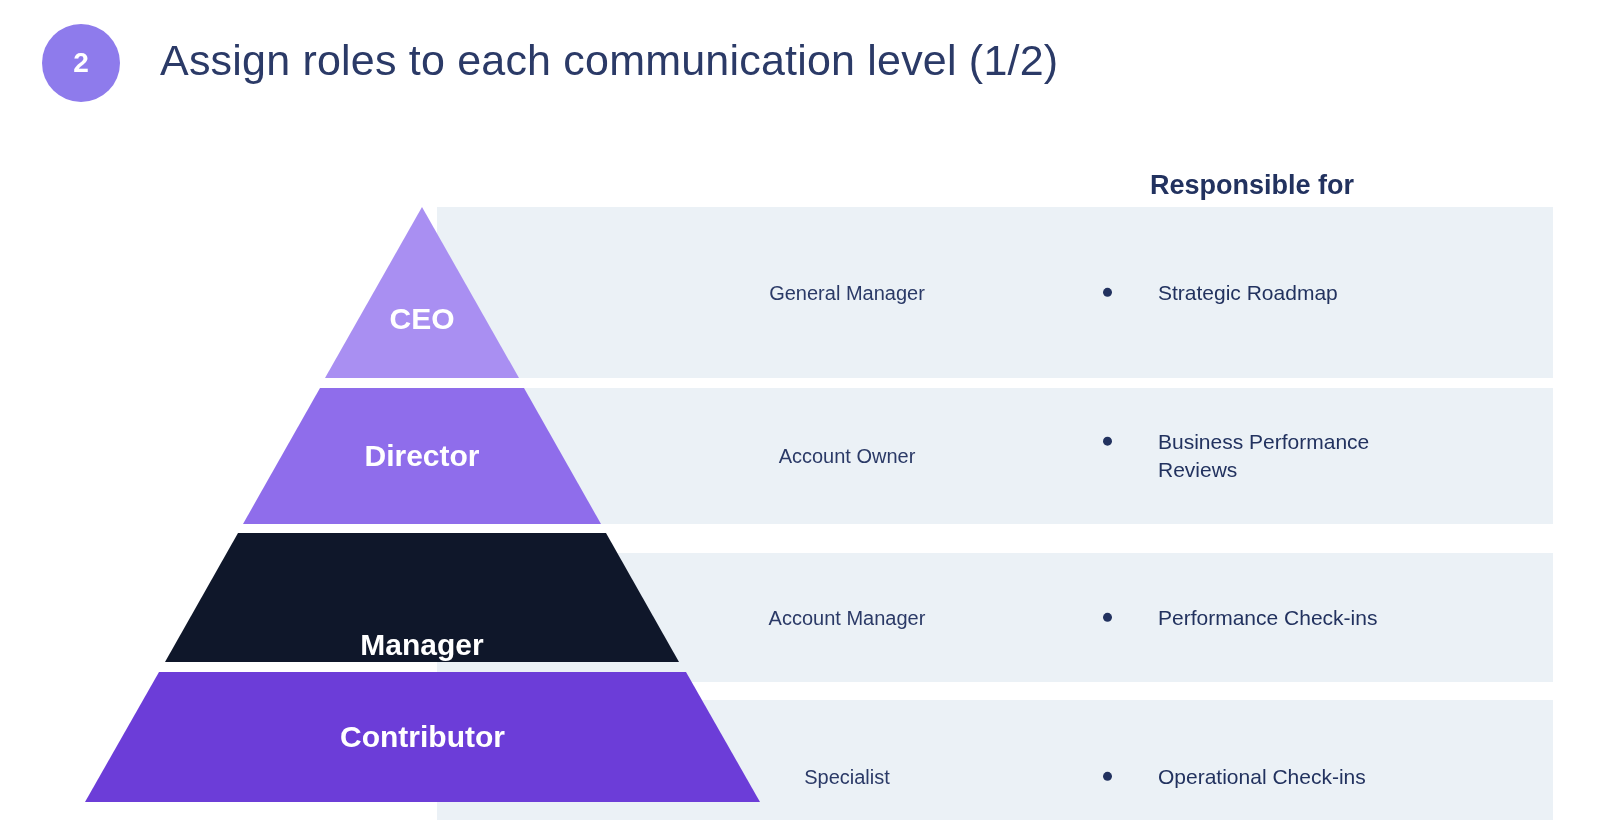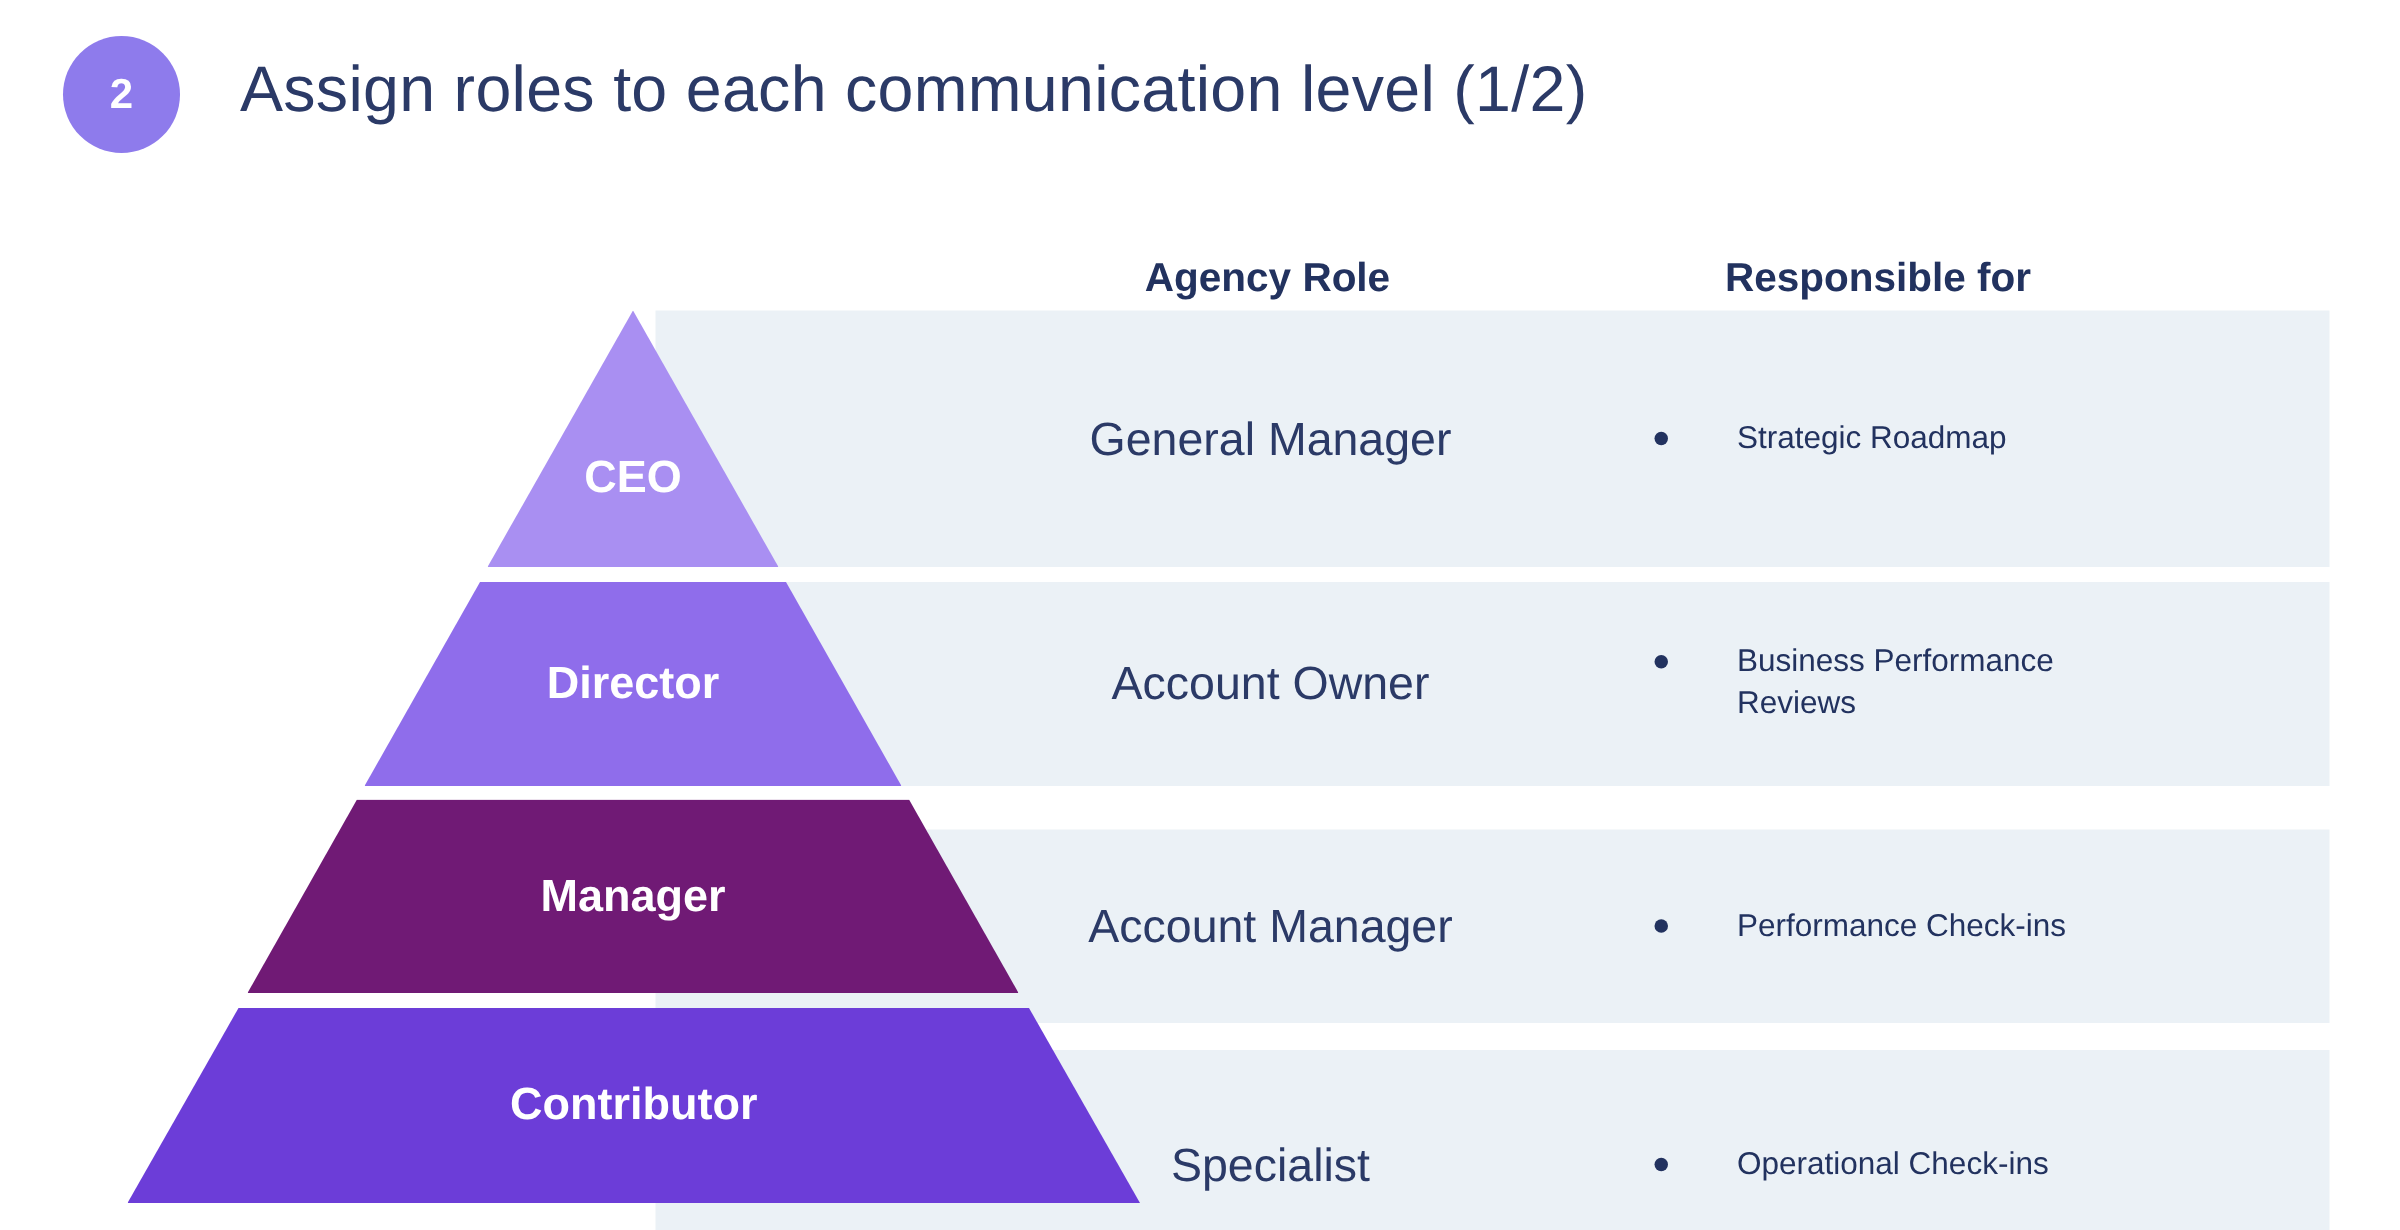--- a/index.html
+++ b/index.html
@@ -57,21 +57,21 @@
   .band-0 { top: 207px; height: 171px; }
   .band-1 { top: 388px; height: 136px; }
   .band-2 { top: 533px; height: 129px; margin-top: 20px; }
   .band-3 { top: 700px; height: 154px; }
 
   .agency-role {
     position: absolute;
     left: 248px; width: 324px;
     top: 50%; transform: translateY(-50%);
     text-align: center;
-    font-size: 31px;
+    font-size: 20px;
     font-weight: 400;
     color: #2b3a67;
   }
 
   .resp-item {
     position: absolute;
     left: 666px;
     top: 50%; transform: translateY(-50%);
     display: flex;
     align-items: flex-start;
@@ -125,21 +125,20 @@
 <body>
 
 <div class="slide">
 
   <div class="badge" style="background: rgb(142, 123, 236);">
     <span>2</span>
   </div>
 
   <div class="title">Assign roles to each communication level (1/2)</div>
 
-  <div class="col-header agency">Agency Role</div>
   <div class="col-header resp">Responsible for</div>
 
   <div class="band band-0">
     <div class="agency-role">General Manager</div>
     <div class="resp-item">
       <span class="bullet"></span>
       <span class="resp-text">Strategic Roadmap</span>
     </div>
   </div>
 
@@ -166,20 +165,20 @@
       <span class="resp-text">Operational Check-ins</span>
     </div>
   </div>
 
   <div class="pyr pyr-0" style="background: rgb(169, 143, 242);">
     <span>CEO</span>
   </div>
   <div class="pyr pyr-1" style="background: rgb(143, 109, 235);">
     <span>Director</span>
   </div>
-  <div class="pyr pyr-2" style="background: #701a75;">
+  <div class="pyr pyr-2" style="background: #0f172a; align-items: flex-end;">
     <span>Manager</span>
   </div>
   <div class="pyr pyr-3" style="background: rgb(108, 61, 216);">
     <span>Contributor</span>
   </div>
 
 </div>
 
 </body></html>

